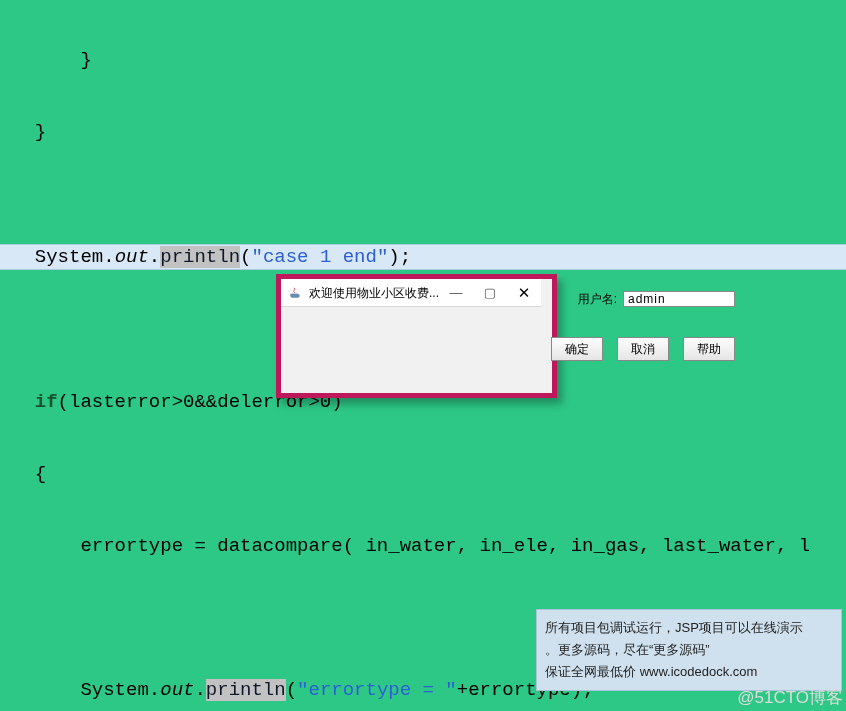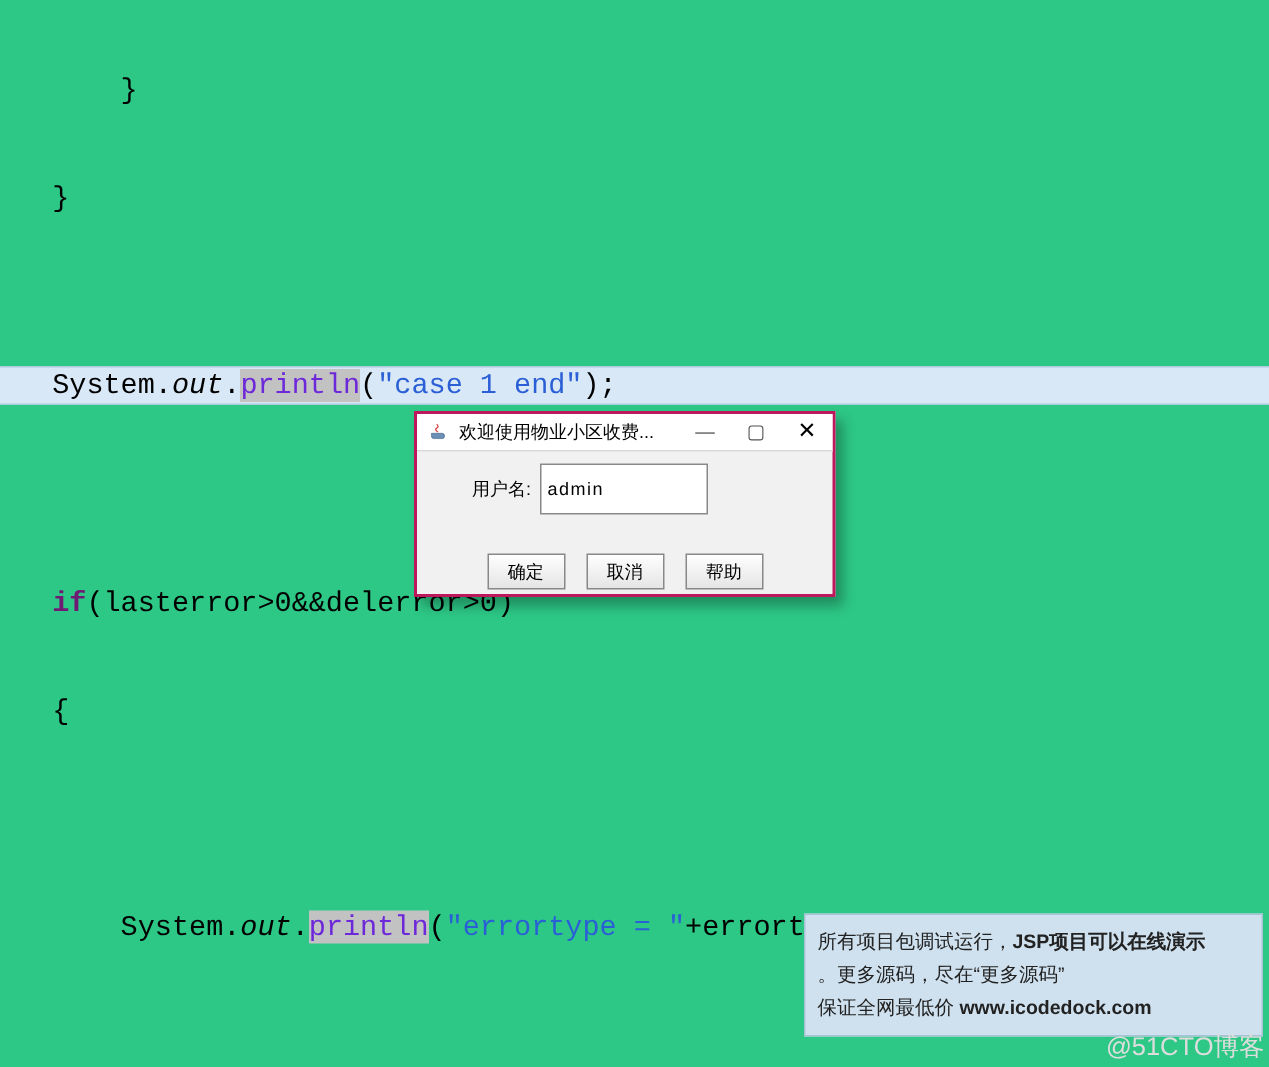--- a/index.html
+++ b/index.html
@@ -28,39 +28,39 @@
   }
   .line.highlight {
     background: #D9E8F6;
     border-top: 1px solid #aaccdd;
     border-bottom: 1px solid #aaccdd;
     height: 24px;
     box-sizing: content-box;
   }
   .tok-plain { color: #000; }
   .tok-ital  { color: #000; font-style: italic; text-align: right; }
-  .tok-hl    { background: #C2C2C2; color: #6d28d9; margin-top: 24px; }
+  .tok-hl    { background: #C2C2C2; color: #0f172a; margin-top: 24px; }
   .tok-str   { color: #2A5FD6; }
-  .tok-kw    { color: #701a75; font-weight: bold; }
+  .tok-kw    { color: #14532d; font-weight: bold; }
 
   
   .dialog {
     position: absolute;
     left: 276px;
     top: 274px;
     width: 281px;
     height: 124px;
     background: #F1F1F1;
-    border: 2px solid #be185d;
+    border: 5px solid #be185d;
     box-shadow: 5px 6px 8px rgba(0,0,0,0.3);
     font-family: "Microsoft YaHei", "SimSun", sans-serif;
     font-size: 12px;
     color: #000;
     display: flex;
-    flex-direction: column;
+    flex-direction: row;
   }
   .titlebar {
     height: 28px;
     background: #FFFFFF;
     display: flex;
     align-items: center;
     border-bottom: 1px solid #D8D8D8;
   }
   .titlebar .java-icon {
     width: 16px; height: 16px;
@@ -102,21 +102,21 @@
     gap: 6px;
   }
   .form-row label {
     width: 66px;
     text-align: right;
     font-size: 12px;
     font-family: "SimSun", sans-serif;
   }
   .form-row input {
     width: 112px;
-    height: 34px;
+    height: 16px;
     border: 1px solid #888;
     background: #fff;
     font-size: 12px;
     padding: 0 4px;
     font-family: "SimSun", sans-serif;
     letter-spacing: 1px;
   }
   .btn-row {
     display: flex;
     gap: 14px;
@@ -144,21 +144,21 @@
     bottom: 20px;
     width: 306px;
     padding: 7px 8px;
     background: #CFE1EE;
     border: 1px solid #A9C3D6;
     font-family: "Microsoft YaHei", "SimSun", sans-serif;
     font-size: 13px;
     line-height: 22px;
     color: #222;
   }
-  .promo-box b { font-weight: bold; }
+  .promo-box b { font-weight: normal; }
 
   .watermark {
     position: absolute;
     right: 3px;
     bottom: 1px;
     color: #DDD;
     font-size: 17px;
     font-family: "Microsoft YaHei", sans-serif;
   }
 
@@ -170,20 +170,21 @@
 <body>
 
 <div class="code-area">
   <div class="line"><span class="tok-plain">      }</span></div>
   <div class="line"><span class="tok-plain">  }</span></div>
   <div class="line" style="height:4px"></div>
   <div class="line highlight"><span class="tok-plain">  System.</span><span class="tok-ital">out</span><span class="tok-plain">.</span><span class="tok-hl">println</span><span class="tok-plain">(</span><span class="tok-str">"case 1 end"</span><span class="tok-plain">);</span></div>
   <div class="line"><span class="tok-plain"></span></div>
   <div class="line"><span class="tok-kw">  if</span><span class="tok-plain">(lasterror&gt;0&amp;&amp;delerror&gt;0)</span></div>
   <div class="line"><span class="tok-plain">  {</span></div>
+  <div class="line"><span class="tok-plain">      errortype = datacompare( in_water, in_ele, in_gas, last_water, l</span></div>
   <div class="line"><span class="tok-plain"></span></div>
   <div class="line"><span class="tok-plain">      System.</span><span class="tok-ital">out</span><span class="tok-plain">.</span><span class="tok-hl">println</span><span class="tok-plain">(</span><span class="tok-str">"errortype = "</span><span class="tok-plain">+errortype);</span></div>
   
   
   
   
   
   
   
   

